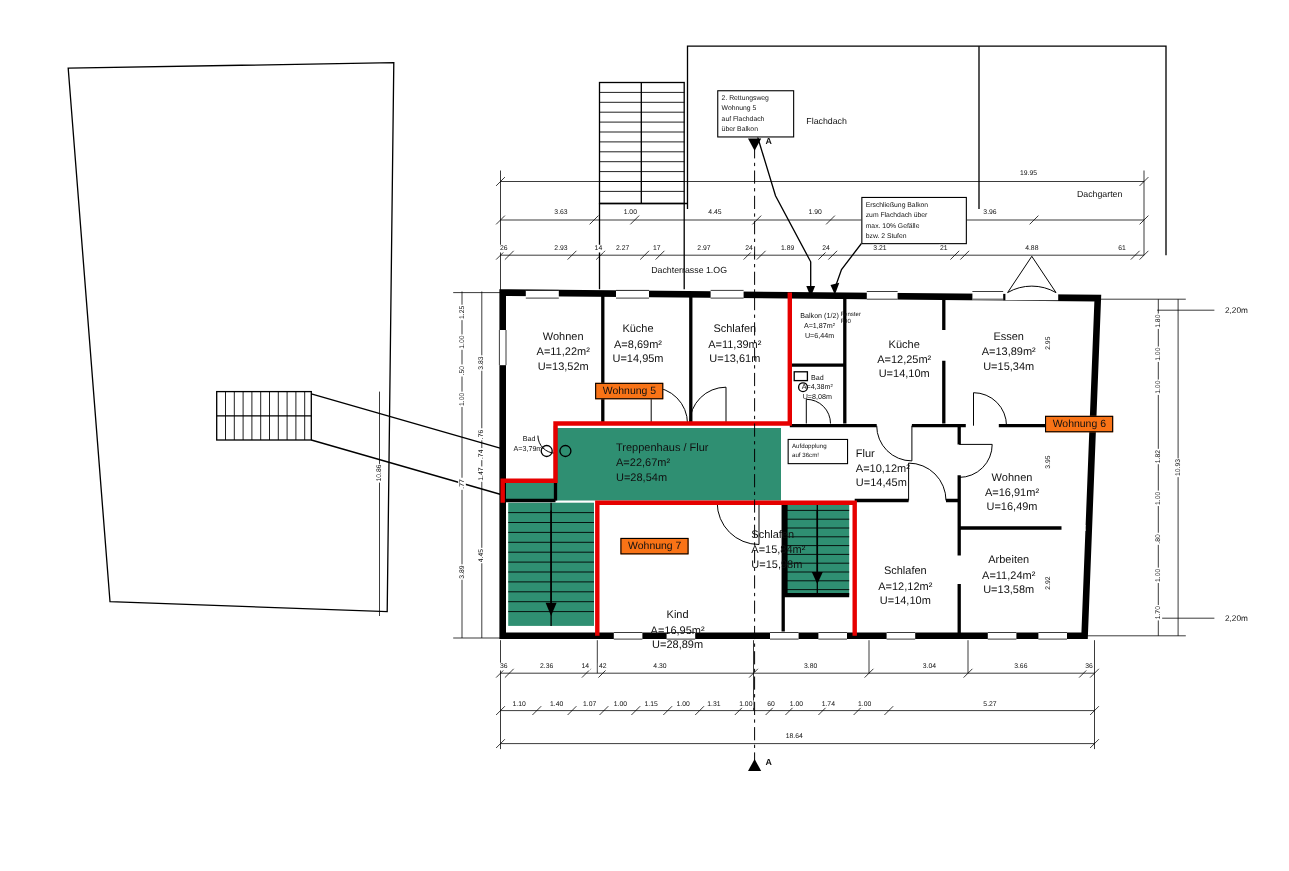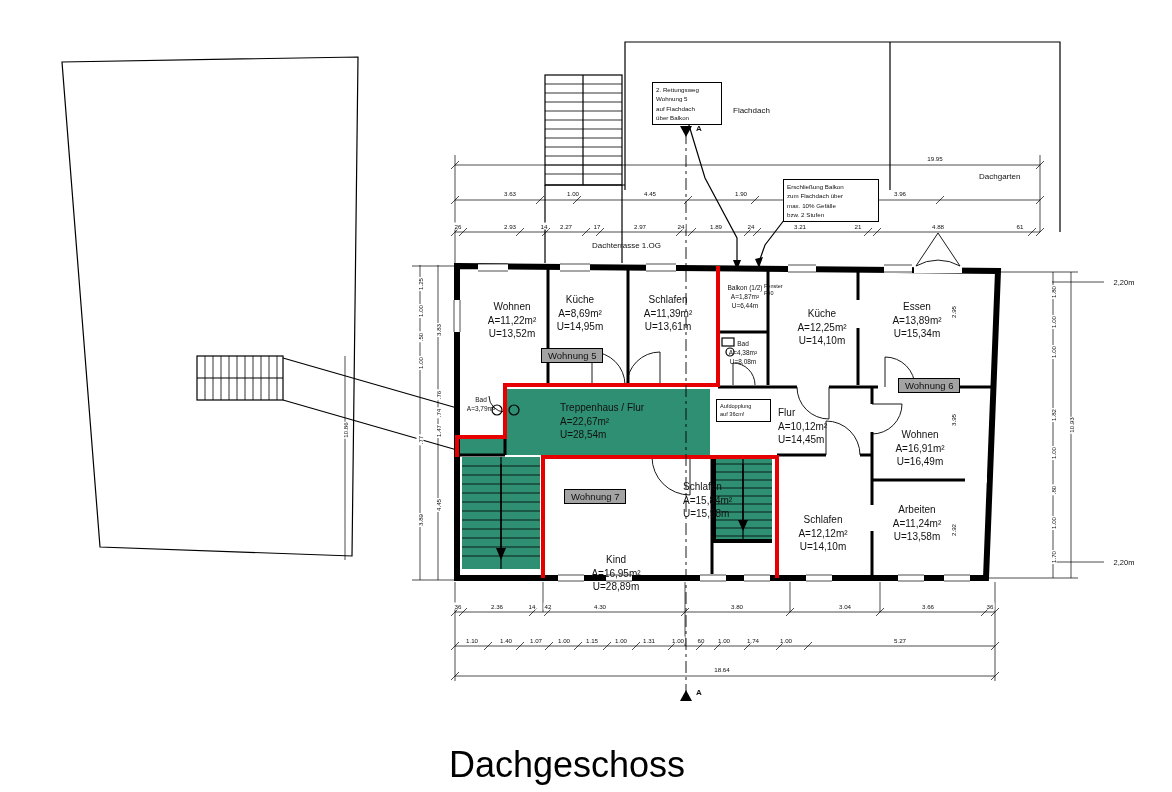--- a/index.html
+++ b/index.html
@@ -18,21 +18,21 @@
   .tread{stroke:#000;stroke-width:.8;fill:none;}
   .sect{stroke:#000;stroke-width:.9;fill:none;stroke-dasharray:12 4 3 4;}
   .wgap{stroke:#fff;fill:none;}
   .c{transform:translateX(-50%);text-align:center;}
   .room{position:absolute;font-size:10px;line-height:1.35;white-space:nowrap;}
   .dimlbl{position:absolute;font-size:6.2px;background:#fff;padding:0 1px;
           transform:translate(-50%,-50%);white-space:nowrap;}
   .v{transform:translate(-50%,-50%) rotate(-90deg);}
   .note{position:absolute;border:1px solid #000;background:#fff;font-size:6.2px;
         line-height:1.5;padding:2px 3px;white-space:pre-line;}
-  .apt{position:absolute;border:1.3px solid #000;background:#a3a3a3;font-size:9.5px;
+  .apt{position:absolute;border:1.3px solid #000;background:#f97316;font-size:9.5px;
        padding:1px 6px;white-space:nowrap;}
   .plain{position:absolute;font-size:8px;white-space:pre-line;}
   .title{position:absolute;left:567px;top:744px;transform:translateX(-50%);
          font-size:36px;color:#000;white-space:nowrap;}
   .sA{position:absolute;font-size:8px;font-weight:bold;}
 </style>
 </head>
 <body>
 
 <div id="plan">
@@ -192,21 +192,21 @@
   <div>A=12,12m²</div>
   <div>U=14,10m</div>
 </div>
 <div class="room c" style="left:917px;top:503px">
   <div>Arbeiten</div>
   <div>A=11,24m²</div>
   <div>U=13,58m</div>
 </div>
 
 <div class="apt" style="left:541px;top:348px">Wohnung 5</div>
-<div class="apt" style="left:898px;top:378px">Wohnung 6</div>
+<div class="apt" style="left:950px;top:378px">Wohnung 6</div>
 <div class="apt" style="left:564px;top:489px">Wohnung 7</div>
 
 <div class="note" style="left:652px;top:82px;width:62px">2. Rettungsweg
 Wohnung 5
 auf Flachdach
 über Balkon</div>
 <div class="note" style="left:783px;top:179px;width:88px">Erschließung Balkon
 zum Flachdach über
 max. 10% Gefälle
 bzw. 2 Stufen</div>
@@ -285,15 +285,14 @@
 <span class="dimlbl v" style="left:1053px;top:490px">.80</span>
 <span class="dimlbl v" style="left:1053px;top:523px">1.00</span>
 <span class="dimlbl v" style="left:1053px;top:557px">1.70</span>
 <span class="dimlbl v" style="left:1071px;top:425px">10.93</span>
 <span class="dimlbl" style="left:1124px;top:282px;font-size:7.5px">2,20m</span>
 <span class="dimlbl" style="left:1124px;top:562px;font-size:7.5px">2,20m</span>
 <span class="dimlbl v" style="left:953px;top:312px;background:transparent">2.95</span>
 <span class="dimlbl v" style="left:953px;top:420px;background:transparent">3.95</span>
 <span class="dimlbl v" style="left:953px;top:530px;background:transparent">2.92</span>
 
-<div class="title">Dachgeschoss</div>
 
 </div>
 
 </body></html>

